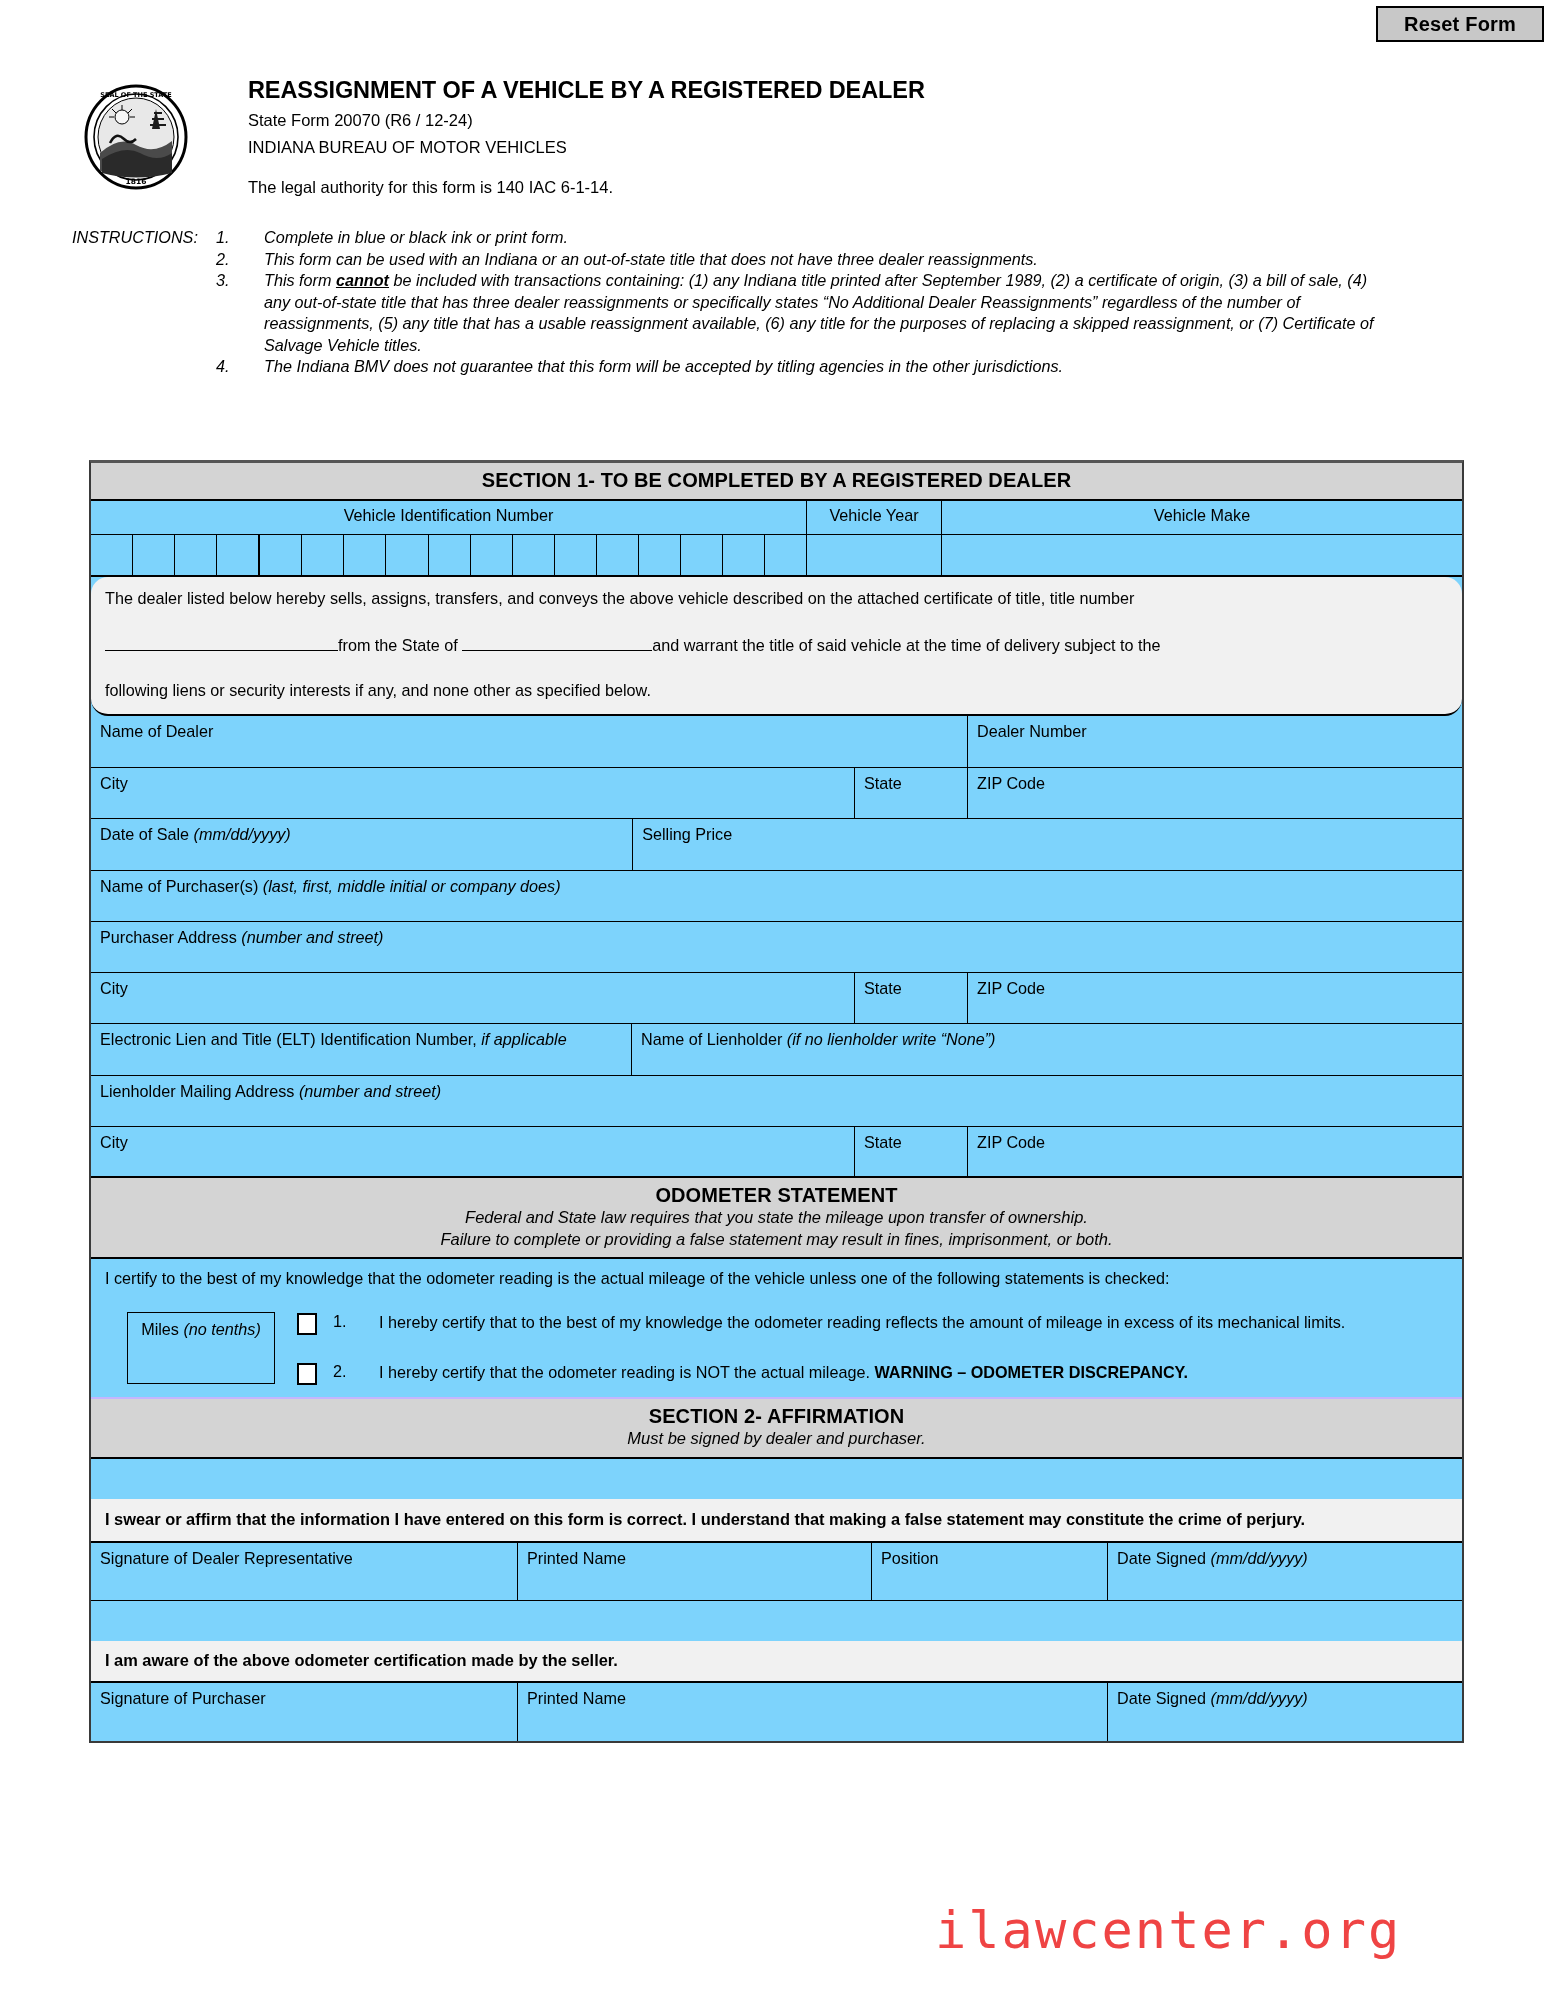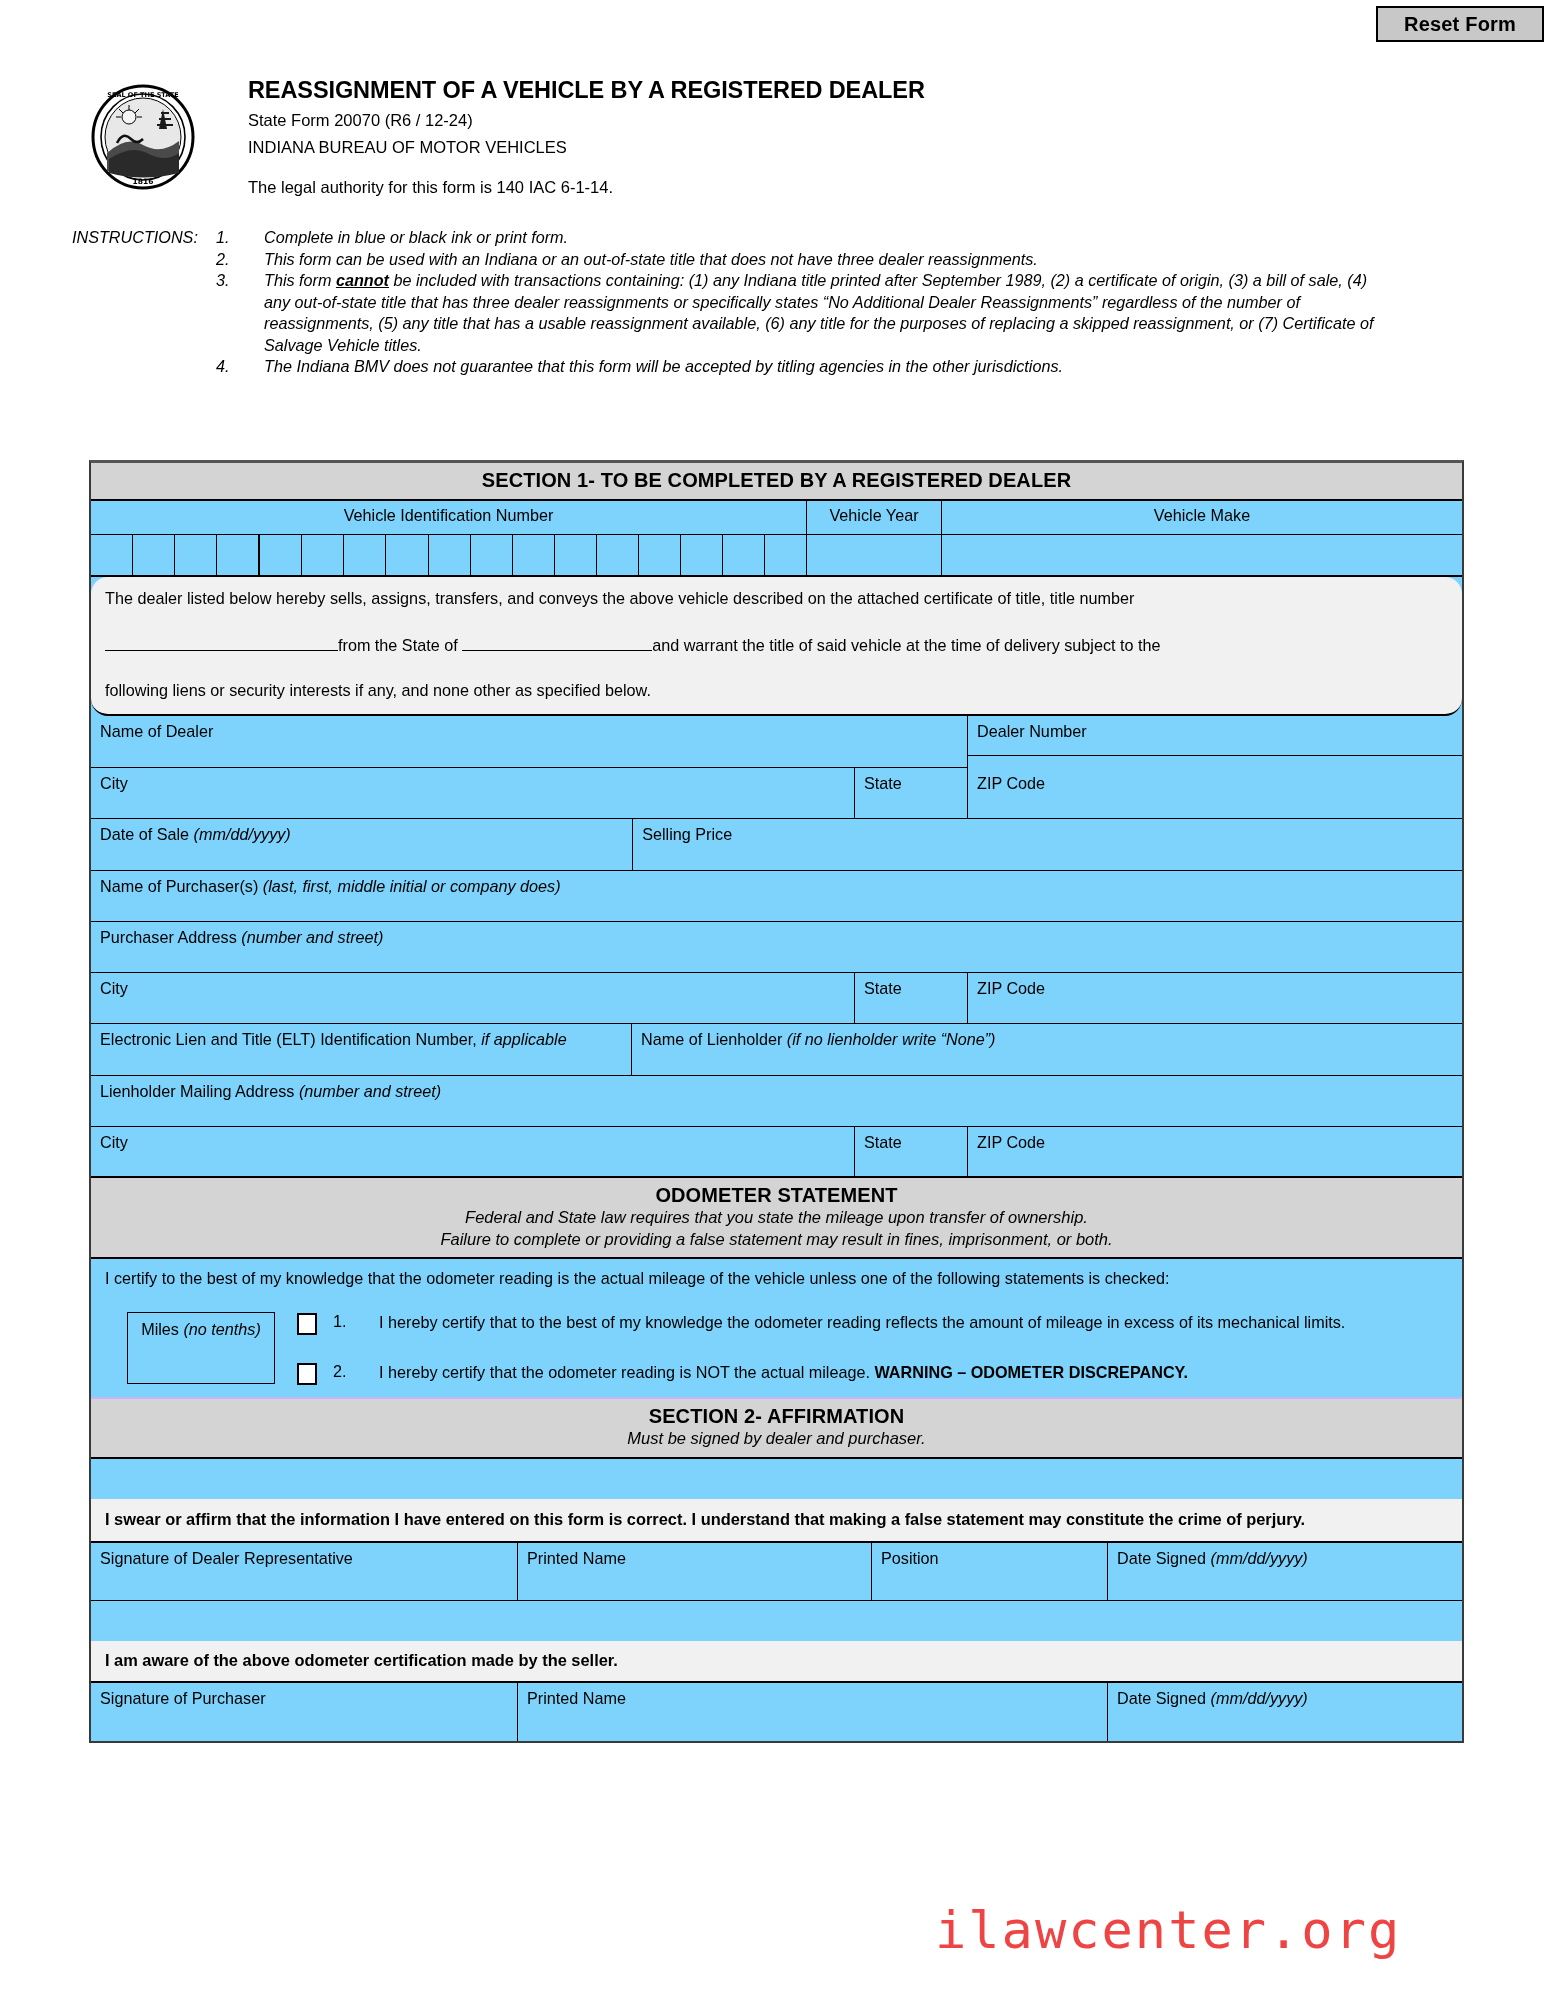--- a/index.html
+++ b/index.html
@@ -38,21 +38,21 @@
   
   .header {
     position: absolute;
     top: 78px;
     left: 72px;
     width: 1400px;
     height: 130px;
   }
   .seal {
     position: absolute;
-    left: 15px; top: 5px;
+    left: 8px; top: 5px;
     width: 112px; height: 108px;
   }
   .head-text { position: absolute; left: 176px; top: 0; }
   .form-title {
     font-size: 23.5px;
     font-weight: bold;
     letter-spacing: -0.1px;
     line-height: 1.1;
     white-space: nowrap;
   }
@@ -348,21 +348,21 @@
       <span class="uline u-a"></span><span>from the State of</span>
       <span class="uline u-b"></span><span>and warrant the title of said vehicle at the  time of delivery subject to the</span>
     </div>
     <div class="narr-l3">following  liens or security interests if any, and none other as specified below.</div>
   </div>
 
   <div class="row">
     <div class="cell" style="width:877px; height:52px;">
       <div class="lbl">Name of Dealer</div>
     </div>
-    <div class="cell" style="width:494px; height:40px;">
+    <div class="cell" style="width:494px; height:52px;">
       <div class="lbl">Dealer Number</div>
     </div>
   </div>
 
 
   <div class="row">
     <div class="cell" style="width:764px; height:51px;">
       <div class="lbl">City</div>
     </div>
     <div class="cell" style="width:113px; height:51px;">

